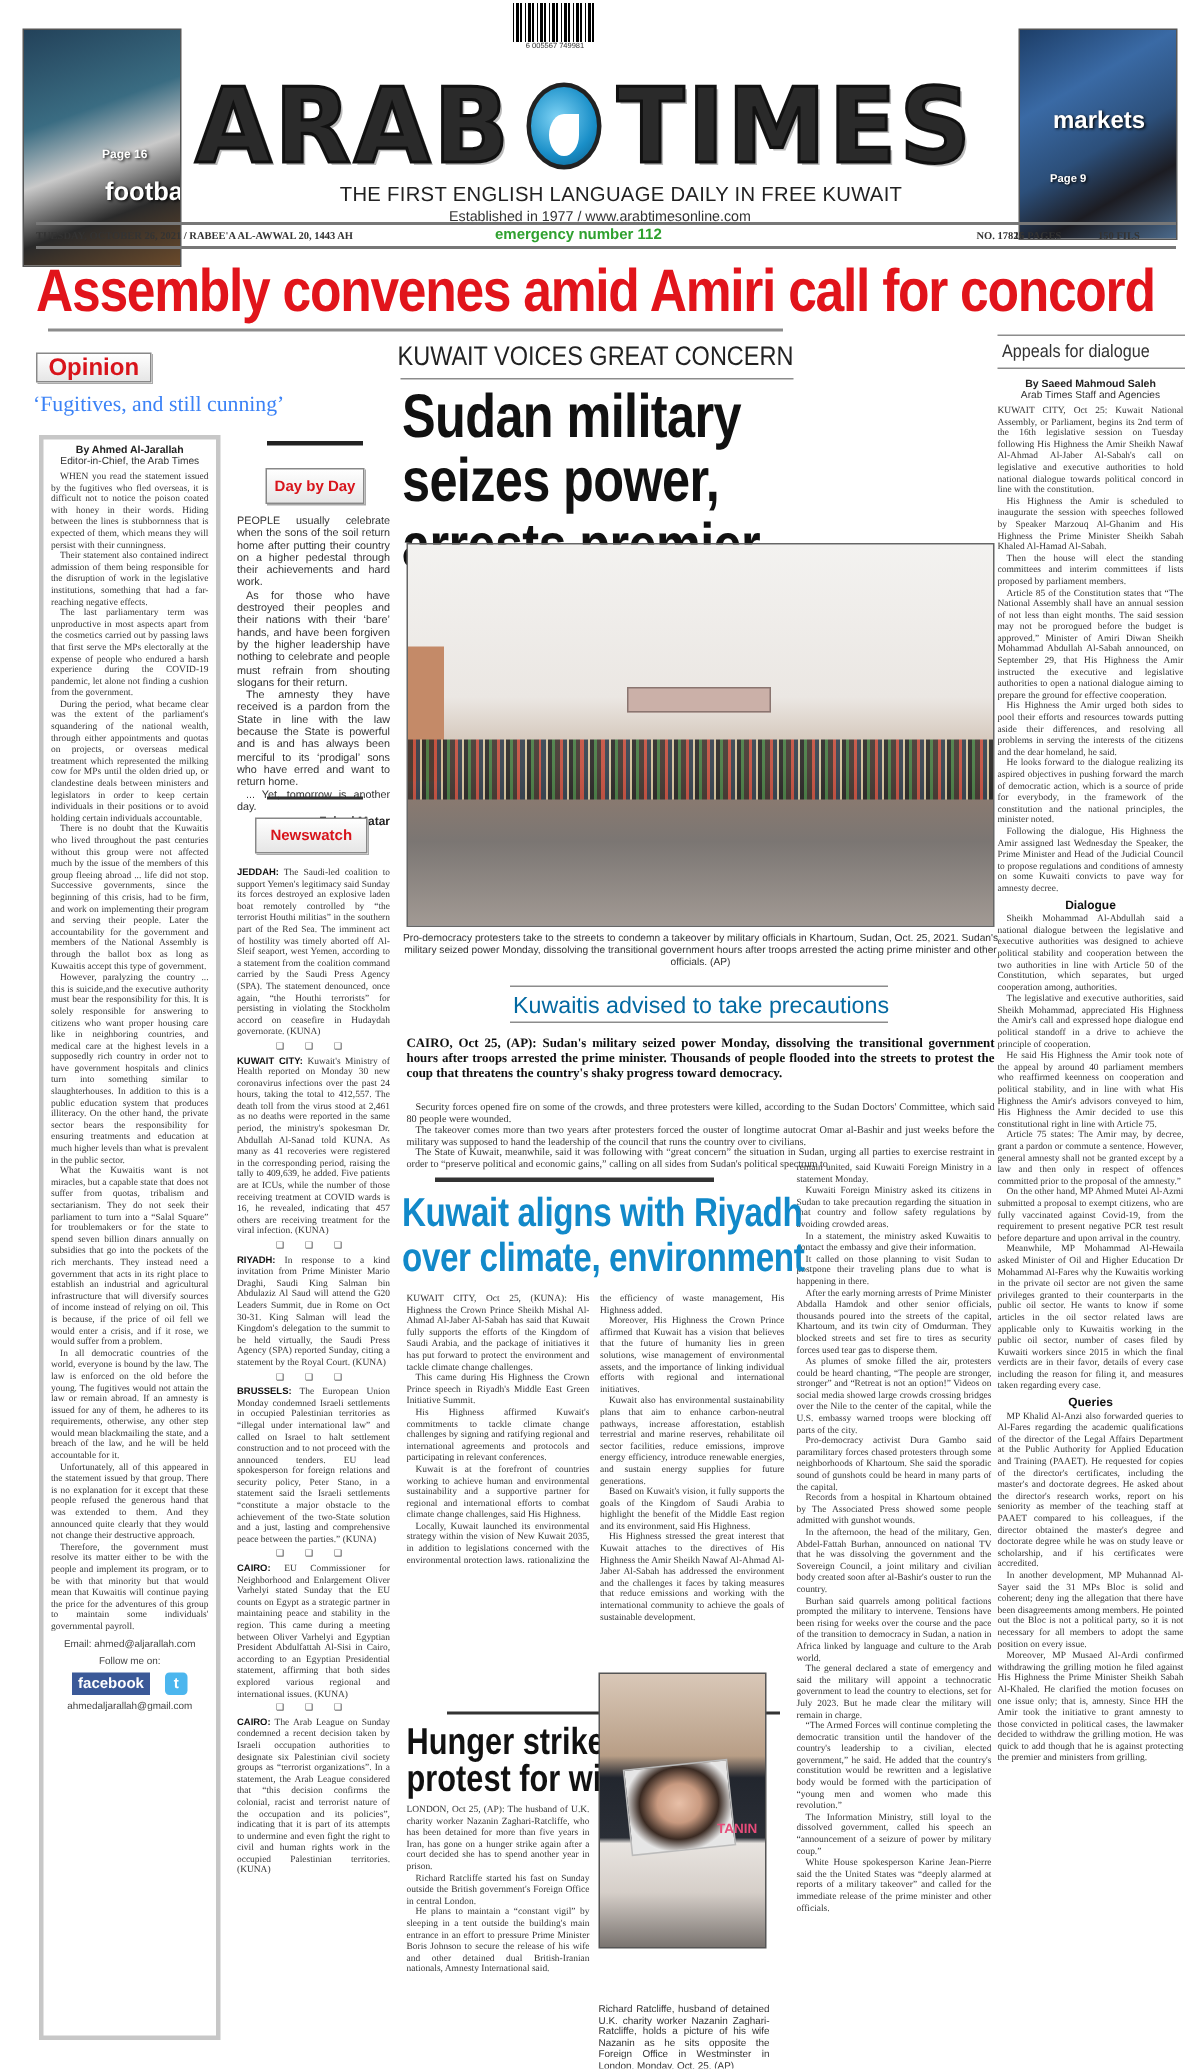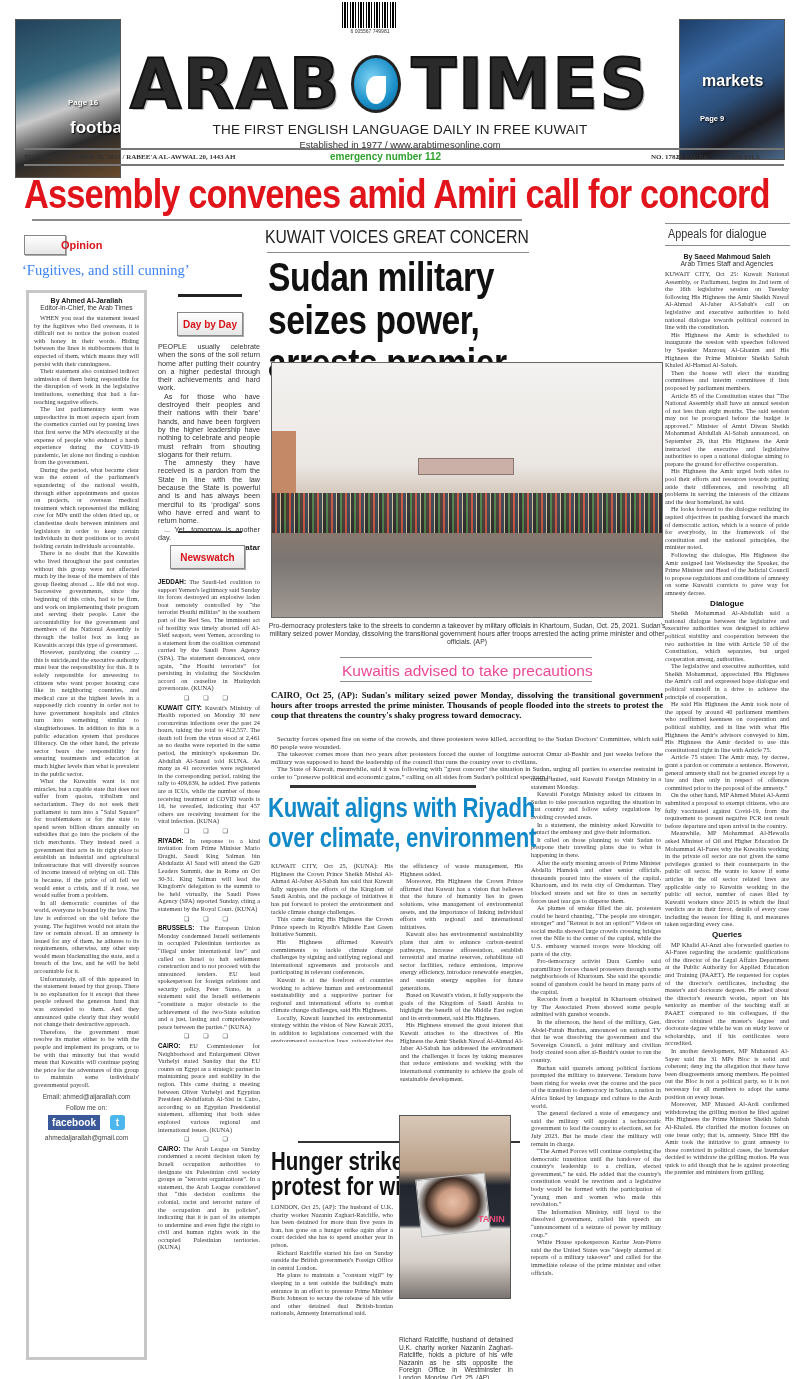--- a/index.html
+++ b/index.html
@@ -15,29 +15,29 @@
   .thumb-left { left: 15px; top: 19px; width: 106px; height: 159px; background: linear-gradient(160deg,#23425a 0%,#3a6c82 35%,#c9c9c9 55%,#2a2a2a 75%,#6b4a2a 100%); }
   .thumb-right { left: 679px; top: 19px; width: 106px; height: 141px; background: linear-gradient(150deg,#1d3e68 0%,#3a6aa5 30%,#2c4f7a 55%,#1c1c22 75%,#4b6a8c 100%); }
   .thumb-label { color: #fff; font-family: "Liberation Sans", sans-serif; font-weight: bold; text-shadow: 1px 1px 2px #000; position: absolute; }
   .logo { left: 130px; top: 48px; width: 540px; height: 72px; display: flex; align-items: center; }
   .logo-text { font-family: "DejaVu Sans", sans-serif; font-weight: bold; font-size: 66px; letter-spacing: 2px; color: #2a2a2a; -webkit-text-stroke: 2px #111; text-shadow: 0 0 0 #fff, 2px 2px 0 #bbb; transform: scaleY(1.05); }
   .logo-emblem { width: 50px; height: 58px; border-radius: 50%; margin: 0 10px; background: radial-gradient(circle at 40% 40%, #7fd3f5, #1a8fc8 60%, #0b5c88); border: 3px solid #222; position: relative; }
   .logo-emblem:after { content: ""; position: absolute; left: 12px; top: 18px; width: 20px; height: 28px; background: #fff; border-radius: 50% 0 50% 50%; }
   .barcode-box { left: 340px; top: 2px; width: 60px; height: 36px; display: flex; flex-direction: column; align-items: center; }
   .bars { width: 56px; height: 26px; background: repeating-linear-gradient(90deg,#000 0 1px,#fff 1px 2px,#000 2px 4px,#fff 4px 5px,#000 5px 6px,#fff 6px 8px); }
   .barcode-num { font-family: "Liberation Sans", sans-serif; font-size: 5px; color: #333; }
-  .tagline { left: 130px; top: 122px; width: 540px; text-align: center; font-family: "Liberation Sans", sans-serif; font-size: 13.5px; color: #222; letter-spacing: 0.2px; }
+  .tagline { left: 144px; top: 122px; width: 540px; text-align: center; font-family: "Liberation Sans", sans-serif; font-size: 13.5px; color: #222; letter-spacing: 0.2px; }
   .established { left: 130px; top: 139px; width: 540px; text-align: center; font-family: "Liberation Sans", sans-serif; font-size: 9.5px; color: #333; }
   .rule { background: #777; height: 2px; }
   .dateline { top: 153px; font-family: "Liberation Serif", serif; font-size: 7px; font-weight: bold; color: #333; }
   .emergency { top: 151px; left: 330px; font-family: "Liberation Sans", sans-serif; font-weight: bold; font-size: 10px; color: #2fa12f; }
   .main-headline { left: 24px; top: 172px; width: 760px; font-family: "Liberation Sans", sans-serif; font-weight: bold; font-size: 40px; color: #e1141b; letter-spacing: -1px; white-space: nowrap; transform: scaleX(0.86); transform-origin: left top; }
 
   .label-box { border: 1px solid #888; background: linear-gradient(#fff,#e6e6e6); box-shadow: 1px 1px 0 #aaa; text-align: center; font-family: "Liberation Sans", sans-serif; font-weight: bold; color: #d8141b; }
-  .opinion-box { left: 24px; top: 235px; width: 42px; height: 20px; font-size: 11px; line-height: 19px; padding-left: 36px; }
+  .opinion-box { left: 24px; top: 235px; width: 77px; height: 20px; font-size: 16px; line-height: 19px; }
   .opinion-title { left: 22px; top: 262px; width: 240px; font-family: Liberation Serif, serif; font-size: 14.5px; color: #3b82f6; white-space: nowrap; }
 
   .col-box { left: 26px; top: 290px; width: 121px; height: 1070px; border: 3px solid #c7c7c7; padding: 4px 5px; }
   .byline { text-align: center; font-family: "Liberation Sans", sans-serif; font-weight: bold; font-size: 7px; color: #222; }
   .byline-sub { text-align: center; font-family: "Liberation Sans", sans-serif; font-size: 6.8px; color: #333; margin-bottom: 3px; }
   .email { text-align: center; font-family: "Liberation Sans", sans-serif; font-size: 6.6px; color: #444; margin-top: 4px; }
   .social { display: flex; justify-content: center; gap: 10px; margin-top: 4px; }
   .fb { background: #3b5998; color: #fff; font-family: "Liberation Sans", sans-serif; font-weight: bold; font-size: 10px; padding: 2px 4px; }
   .tw { width: 15px; height: 15px; background: #4cb6ee; border-radius: 3px; color: #fff; font-family: "Liberation Sans", sans-serif; font-weight: bold; font-size: 10px; text-align: center; line-height: 15px; }
 
@@ -50,21 +50,21 @@
   .kicker { font-family: "Liberation Sans", sans-serif; font-weight: bold; color: #111; }
 
   .kuwait-voices { left: 265px; top: 227px; width: 265px; font-family: "Liberation Sans", sans-serif; font-size: 18px; color: #222; white-space: nowrap; transform: scaleX(0.87); transform-origin: left top; }
   .appeals { left: 668px; top: 227px; font-family: "Liberation Sans", sans-serif; font-size: 12px; color: #333; white-space: nowrap; transform: scaleX(0.9); transform-origin: left top; }
   .sudan-hl { left: 268px; top: 256px; width: 300px; font-family: "Liberation Sans", sans-serif; font-weight: bold; font-size: 41px; line-height: 43px; color: #111; letter-spacing: -0.5px; transform: scaleX(0.82); transform-origin: left top; }
   .photo-sudan { left: 271px; top: 362px; width: 392px; height: 256px; border: 1px solid #666; background: linear-gradient(180deg,#f3f2f0 0%,#ebe7e3 40%,#c9b8a8 58%,#8a7a70 66%,#7b7673 78%,#a29a94 100%); overflow: hidden; }
   .crowd { position: absolute; left: 0; right: 0; top: 130px; height: 40px; background: repeating-linear-gradient(90deg,#3a2f2a 0 3px,#c64a3a 3px 5px,#2a3a4a 5px 8px,#d8c7a0 8px 9px,#1f1f1f 9px 12px,#3f7a3f 12px 14px); opacity: 0.85; }
   .billboard { position: absolute; left: 146px; top: 95px; width: 96px; height: 17px; background: #cbb0a8; border: 1px solid #8a7570; }
   .building { position: absolute; left: 0; top: 68px; width: 24px; height: 90px; background: #c48a68; }
   .caption { font-family: "Liberation Sans", sans-serif; font-size: 6.8px; line-height: 8px; color: #333; text-align: center; }
-  .sub-hl { font-family: "Liberation Sans", sans-serif; font-size: 15.5px; color: #ec4899; white-space: nowrap; }
+  .sub-hl { font-family: "Liberation Sans", sans-serif; font-size: 15.5px; color: #0369a1; white-space: nowrap; }
   .lede { font-family: "Liberation Serif", serif; font-weight: bold; font-size: 8.6px; line-height: 10px; color: #111; text-align: justify; }
   .blue-hl { font-family: "Liberation Sans", sans-serif; font-weight: bold; font-size: 27px; line-height: 30px; color: #1289c9; letter-spacing: -0.3px; transform: scaleX(0.82); transform-origin: left top; white-space: nowrap; }
   .hunger-hl { font-family: "Liberation Sans", sans-serif; font-weight: bold; font-size: 25px; line-height: 27px; color: #111; transform: scaleX(0.82); transform-origin: left top; white-space: nowrap; }
   .photo-richard { left: 399px; top: 1115px; width: 112px; height: 184px; border: 1px solid #555; background: linear-gradient(180deg,#d9c8b8 0%,#b89e86 30%,#22262e 38%,#2a2e36 60%,#e8e4e0 62%,#d6cfc9 80%,#7a7470 100%); overflow: hidden; }
   .portrait { position: absolute; left: 18px; top: 60px; width: 70px; height: 58px; background: radial-gradient(ellipse at 50% 45%, #e8c0a8 0%, #c99a80 30%, #3a2a22 55%, #e6e6e6 75%); transform: rotate(-6deg); border: 1px solid #bbb; }
   .section-heading { text-align: center; font-family: "Liberation Sans", sans-serif; font-weight: bold; font-size: 8px; color: #111; margin: 3px 0 2px; }
   .hr-dark { background: #333; }
   .hr-grey { background: #8c8c8c; }
 </style>
 </head>

